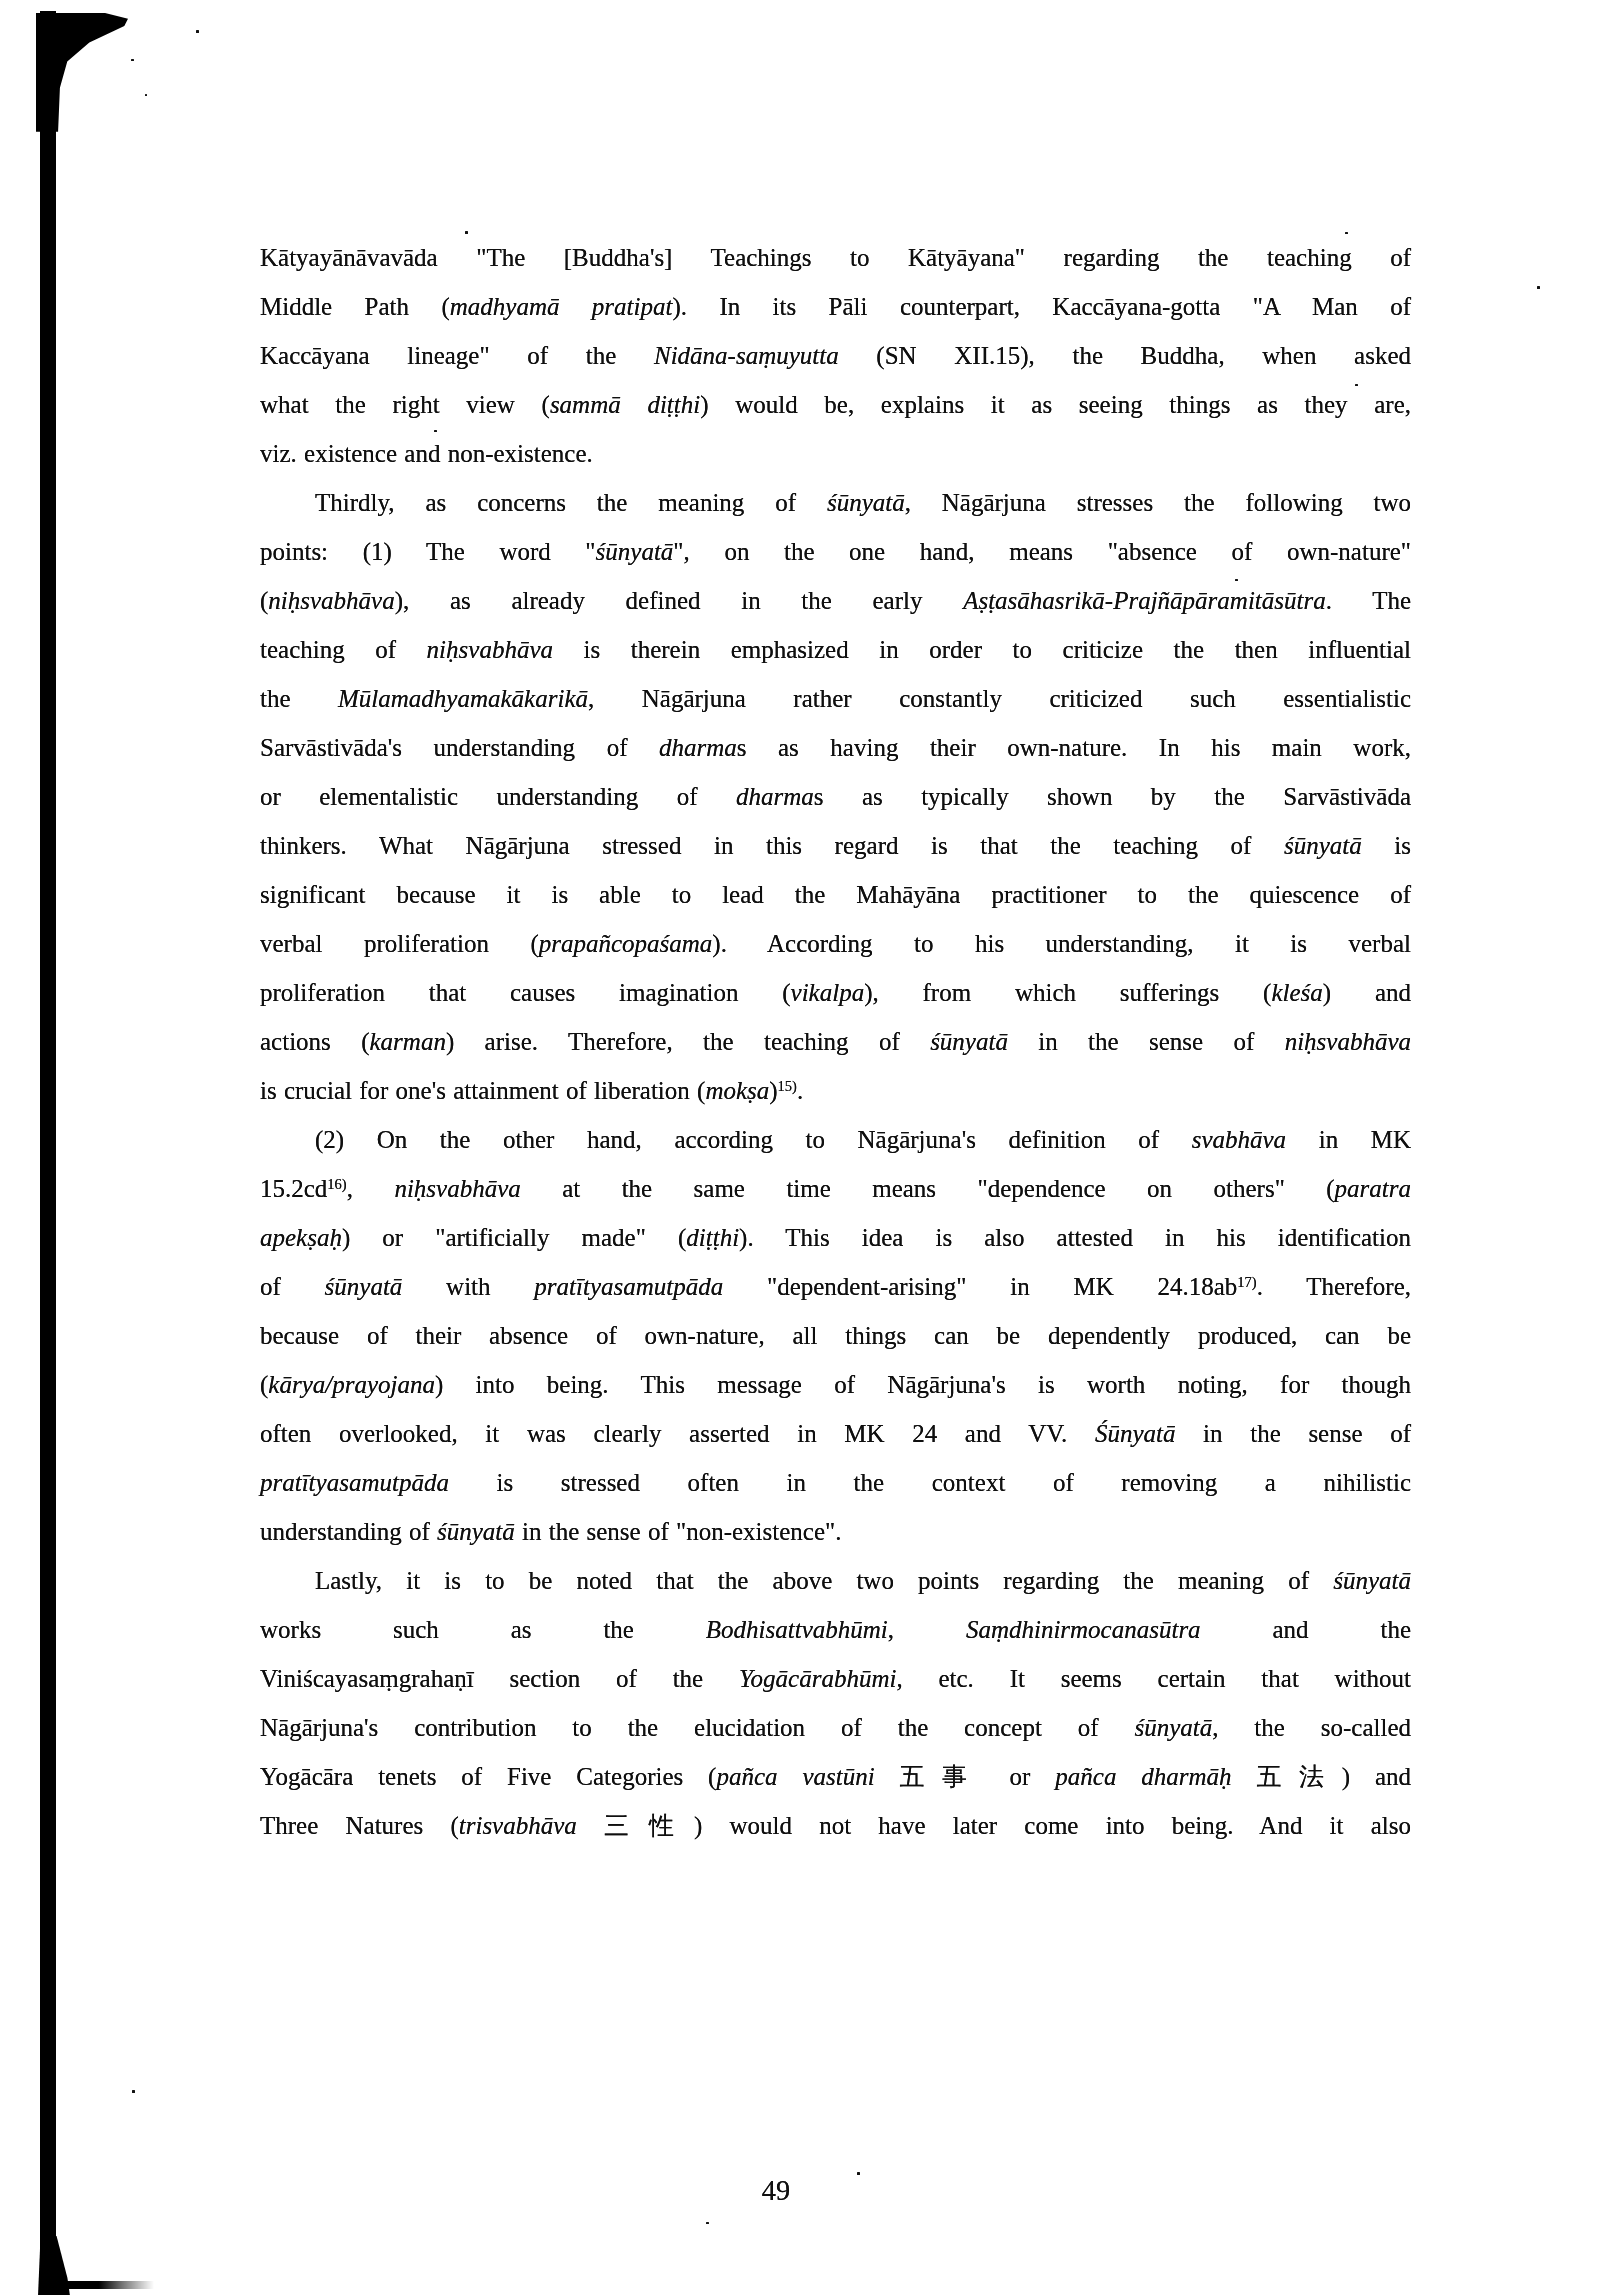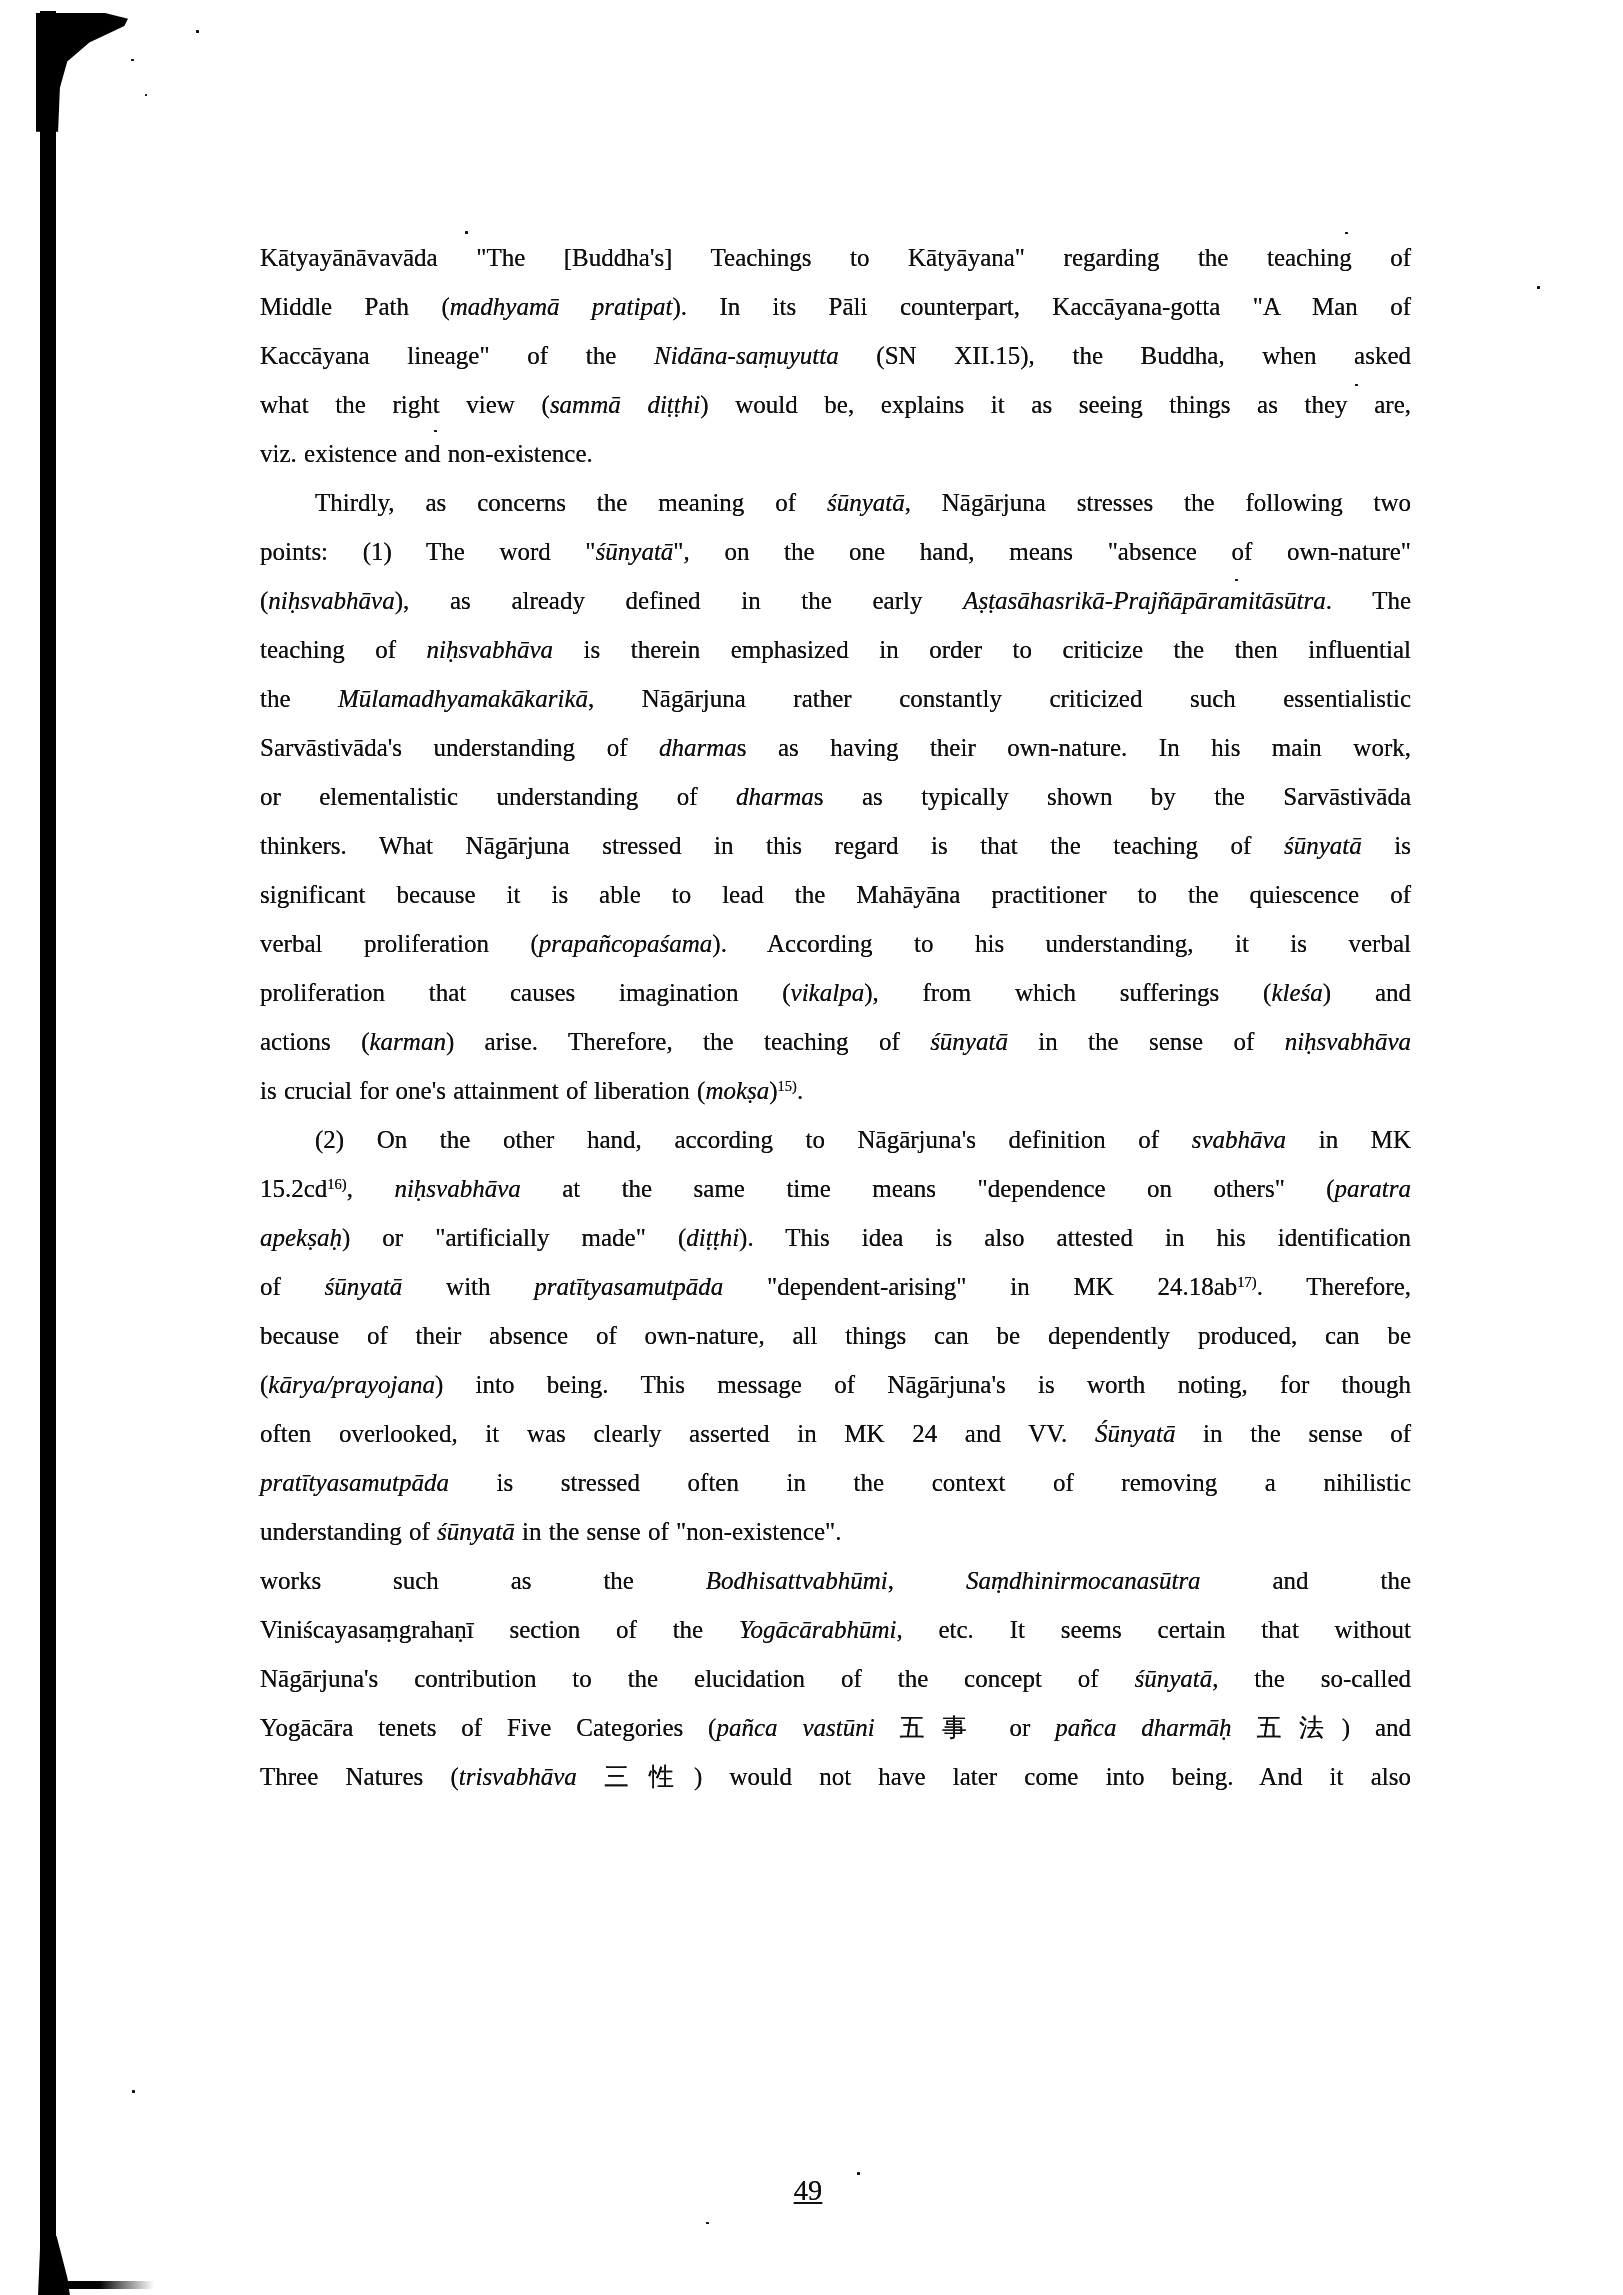--- a/index.html
+++ b/index.html
@@ -50,28 +50,27 @@
   .line sup {
     font-size: 0.58em;
     line-height: 0;
     position: relative;
     top: -0.55em;
     vertical-align: baseline;
   }
 
   .page-number {
     position: absolute;
-    left: 776px;
+    left: 744px;
     top: 2174px;
     width: 64px;
     text-align: center;
     font-size: 28.4px;
     line-height: 34px;
     text-shadow: 0 0 0.3px rgba(0,0,0,0.85);
-    text-decoration: underline;
   }
 </style>
 </head>
 <body>
 
 <div class="page">
 
   <div class="artifacts">
     <div class="edge-wedge"></div>
     <div class="edge-col"></div>
@@ -115,20 +114,21 @@
       <div class="line last"><span>is crucial for one's attainment of liberation (</span><i>mokṣa</i><span>)</span><sup>15)</sup><span>.</span></div>
       <div class="line indent"><span>(2) On the other hand, according to Nāgārjuna's definition of </span><i>svabhāva</i><span> in MK</span></div>
       <div class="line"><span>15.2cd</span><sup>16)</sup><span>, </span><i>niḥsvabhāva</i><span> at the same time means "dependence on others" (</span><i>paratra</i></div>
       <div class="line"><i>apekṣaḥ</i><span>) or "artificially made" (</span><i>diṭṭhi</i><span>). This idea is also attested in his identification</span></div>
       <div class="line"><span>of </span><i>śūnyatā</i><span> with </span><i>pratītyasamutpāda</i><span> "dependent-arising" in MK 24.18ab</span><sup>17)</sup><span>. Therefore,</span></div>
       <div class="line"><span>because of their absence of own-nature, all things can be dependently produced, can be</span></div>
       <div class="line"><span>(</span><i>kārya/prayojana</i><span>) into being. This message of Nāgārjuna's is worth noting, for though</span></div>
       <div class="line"><span>often overlooked, it was clearly asserted in MK 24 and VV. </span><i>Śūnyatā</i><span> in the sense of</span></div>
       <div class="line"><i>pratītyasamutpāda</i><span> is stressed often in the context of removing a nihilistic</span></div>
       <div class="line last"><span>understanding of </span><i>śūnyatā</i><span> in the sense of "non-existence".</span></div>
+      <div class="line indent"><span>Lastly, it is to be noted that the above two points regarding the meaning of </span><i>śūnyatā</i></div>
       <div class="line"><span>works such as the </span><i>Bodhisattvabhūmi</i><span>, </span><i>Saṃdhinirmocanasūtra</i><span> and the</span></div>
       <div class="line"><span>Viniścayasaṃgrahaṇī section of the </span><i>Yogācārabhūmi</i><span>, etc. It seems certain that without</span></div>
       <div class="line"><span>Nāgārjuna's contribution to the elucidation of the concept of </span><i>śūnyatā</i><span>, the so-called</span></div>
       <div class="line"><span>Yogācāra tenets of Five Categories (</span><i>pañca vastūni</i><span> 五事 or </span><i>pañca dharmāḥ</i><span> 五法) and</span></div>
       <div class="line"><span>Three Natures (</span><i>trisvabhāva</i><span> 三性) would not have later come into being. And it also</span></div>
     </div>
 
   <div class="page-number">49</div>
 
 </div>

